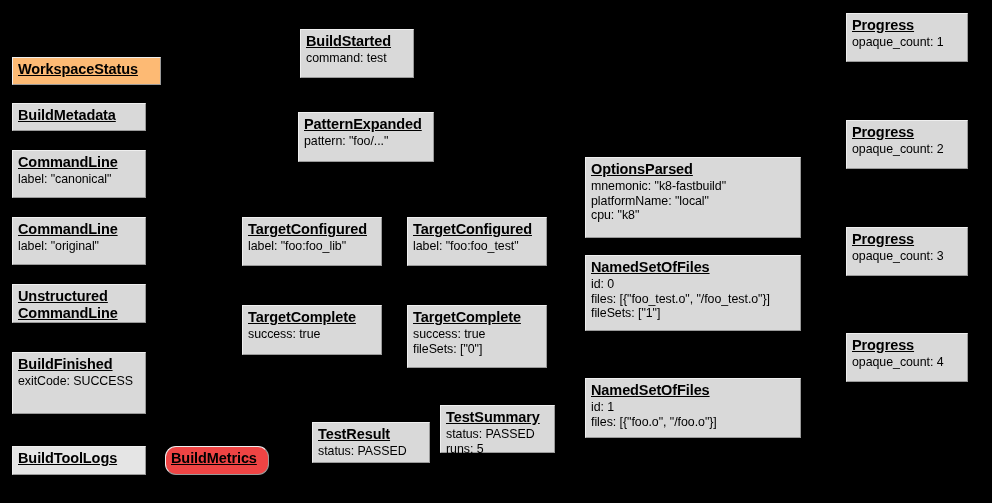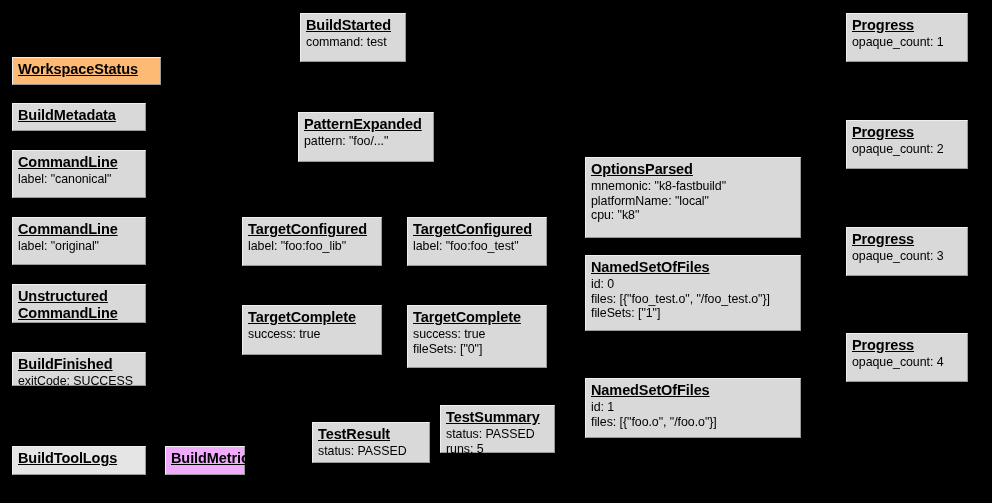--- a/index.html
+++ b/index.html
@@ -71,33 +71,33 @@
     </div>
     <div class="node" style="left: 12px; top: 217px; width: 134px; height: 48px; background: rgb(217, 217, 217);">
       <span class="node-title">CommandLine</span>
       <span class="node-fields">
         <span class="node-field">label: "original"</span>
       </span>
     </div>
     <div class="node title-only" style="left: 12px; top: 284px; width: 134px; height: 39px; background: rgb(217, 217, 217);">
       <span class="node-title two-line">Unstructured CommandLine</span>
     </div>
-    <div class="node" style="left: 12px; top: 352px; width: 134px; height: 34px; background: rgb(217, 217, 217);">
+    <div class="node" style="left: 12px; top: 352px; width: 134px; height: 62px; background: rgb(217, 217, 217);">
       <span class="node-title">BuildFinished</span>
       <span class="node-fields">
         <span class="node-field">exitCode: SUCCESS</span>
       </span>
     </div>
     <div class="node title-only" style="left: 12px; top: 446px; width: 134px; height: 29px; background: #e5e5e5;">
       <span class="node-title">BuildToolLogs</span>
     </div>
-    <div class="node title-only" style="left: 165px; top: 446px; width: 80px; height: 29px; background: #f0abfc;">
+    <div class="node title-only" style="left: 165px; top: 446px; width: 104px; height: 29px; background: #ef4444; border-radius: 11px;">
       <span class="node-title">BuildMetrics</span>
     </div>
-    <div class="node" style="left: 300px; top: 13px; width: 106px; height: 49px; background: rgb(217, 217, 217);">
+    <div class="node" style="left: 300px; top: 29px; width: 114px; height: 49px; background: rgb(217, 217, 217);">
       <span class="node-title">BuildStarted</span>
       <span class="node-fields">
         <span class="node-field">command: test</span>
       </span>
     </div>
     <div class="node" style="left: 298px; top: 112px; width: 136px; height: 50px; background: rgb(217, 217, 217);">
       <span class="node-title">PatternExpanded</span>
       <span class="node-fields">
         <span class="node-field">pattern: "foo/..."</span>
       </span>

